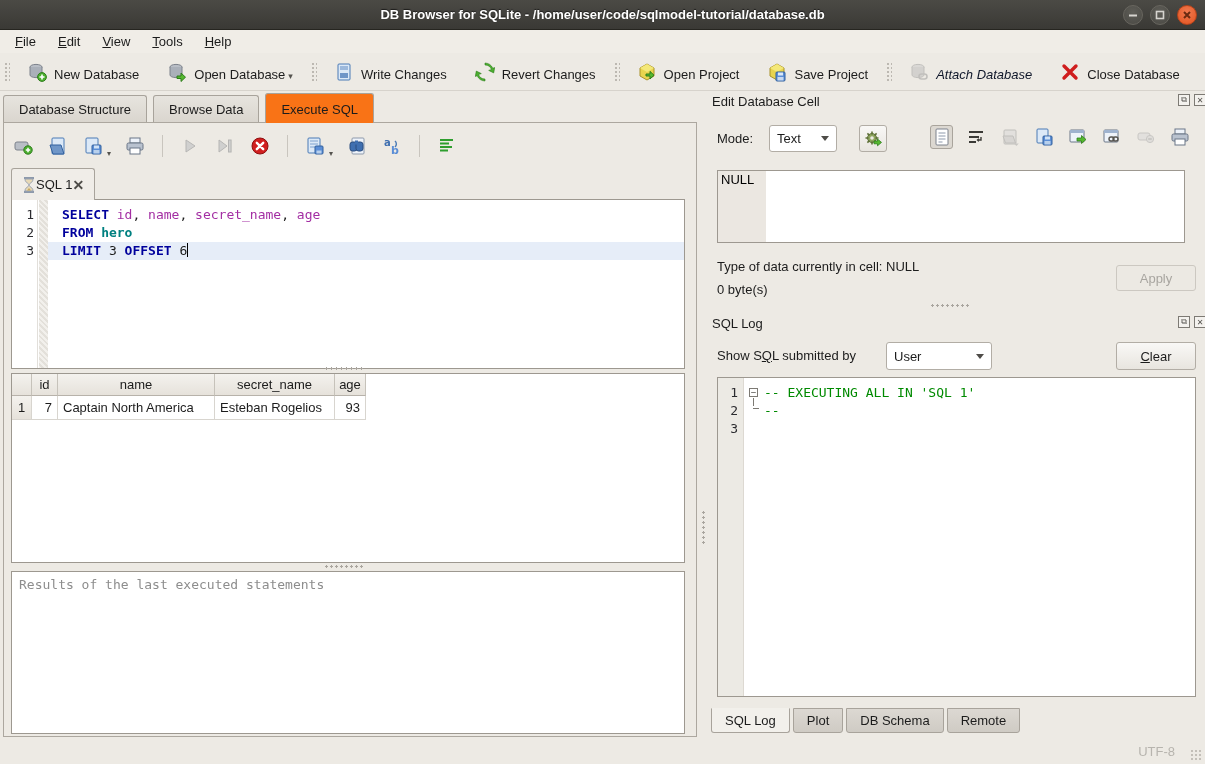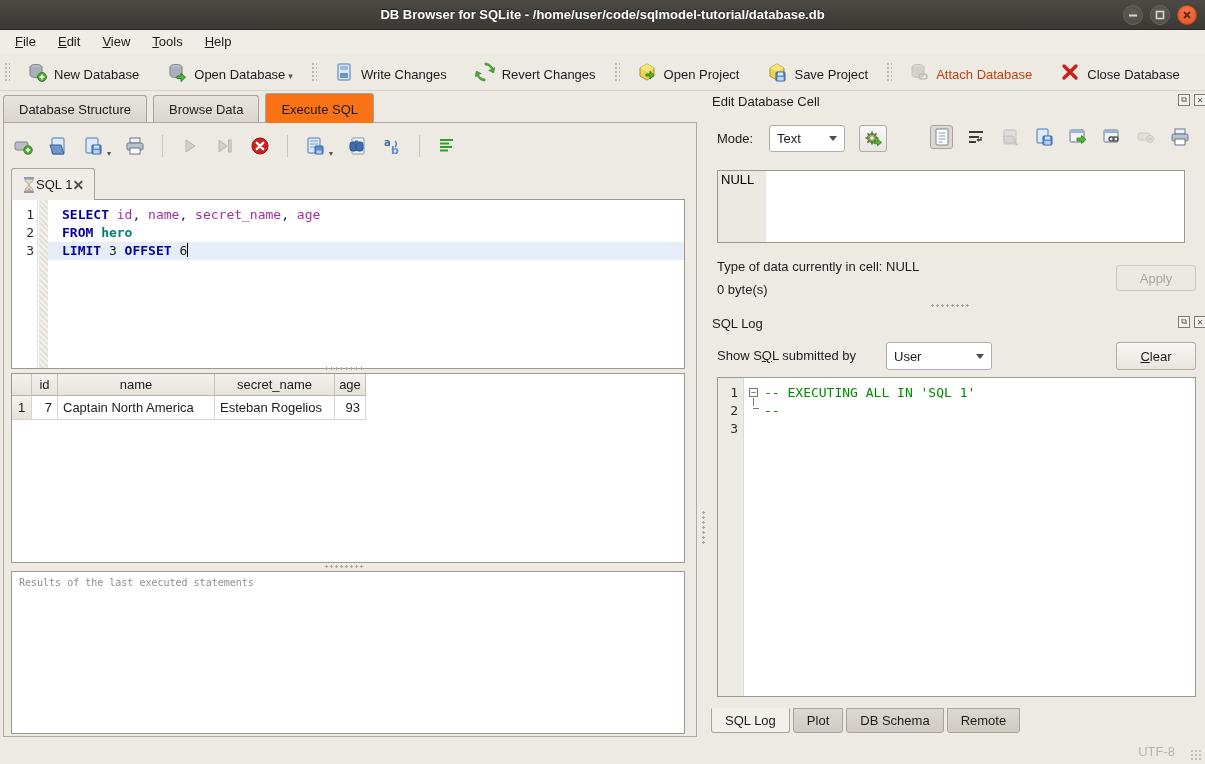--- a/index.html
+++ b/index.html
@@ -29,21 +29,21 @@
   .mn { text-decoration:underline; }
 
   
   #toolbar { position:absolute; left:0; top:53px; width:1205px; height:38px;
     background:#edeae4; border-bottom:1px solid #d7d3cc; display:flex; align-items:center; }
   .tb-handle { width:7px; height:22px; margin:0 3px;
     background-image:radial-gradient(#bcb8b1 1px, transparent 1.2px);
     background-size:4px 4px; background-position:1px 1px; }
   .tb-btn { display:flex; align-items:flex-end; gap:7px; padding:5px 10px; margin:0 4px; border-radius:3px; }
   .tb-btn .lbl { white-space:nowrap; }
-  .tb-btn.disabled .lbl { color:#c2410c; }
+  .tb-btn.disabled .lbl { color:#0f172a;font-style:italic; }
   .tb-btn.disabled svg { opacity:.45; filter:grayscale(1); }
   .tb-caret { font-size:9px; color:#55534e; margin-left:-4px; align-self:flex-end; padding-bottom:1px; }
 
   
   #maintabs { position:absolute; left:3px; top:92px; height:31px; display:flex; align-items:flex-end; }
   .maintab { padding:6px 15px 6px 15px; border:1px solid #a8a39b; border-bottom:none;
     background:linear-gradient(#e7e4de,#d9d5ce); margin-right:6px; border-radius:3px 3px 0 0;
     position:relative; }
   .maintab.active { background:#f97316; padding-top:8px; z-index:5; }
 
@@ -85,21 +85,21 @@
     border:1px solid #9d9890; background:#fff; font-size:13px; }
   .gh { position:absolute; top:0; height:22px; background:linear-gradient(#f4f2ee,#e6e2db);
     border-right:1px solid #c6c2ba; border-bottom:1px solid #b7b2aa; text-align:center; line-height:21px; }
   .gc { position:absolute; top:22px; height:24px; border-right:1px solid #d8d5cf;
     border-bottom:1px solid #d8d5cf; line-height:23px; padding:0 5px; background:#fff; white-space:nowrap; overflow:hidden; }
   .gc.num { text-align:right; }
   .grh { background:linear-gradient(#f4f2ee,#e6e2db); text-align:center; padding:0; }
 
   #resultmsg { position:absolute; left:7px; top:448px; width:674px; height:163px;
     border:1px solid #9d9890; background:#fff; font-family:"DejaVu Sans Mono", monospace;
-    font-size:10px; color:#8d8d8d; padding:5px 7px; }
+    font-size:13px; color:#8d8d8d; padding:5px 7px; }
 
   
   .dock-title { position:absolute; font-size:13px; color:#1c1c1c; }
   .dock-icons { position:absolute; display:flex; gap:4px; }
   .dock-ic { width:12px; height:12px; border:1px solid #7d7a74; background:#f4f2ee;
     display:flex; align-items:center; justify-content:center; font-size:8px; color:#55534e; }
 
   .label { position:absolute; font-size:13px; }
   .combo { position:absolute; background:#fff; border:1px solid #b2ada5; border-radius:3px;
     display:flex; align-items:center; }
@@ -398,21 +398,21 @@
 
   <div class="vsplit" style="left:701px; top:510px;"></div>
 
   <div class="dock-title" style="left:712px; top:94px;">Edit Database Cell</div>
   <div class="dock-icons" style="left:1178px; top:94px;">
     <span class="dock-ic">⧉</span>
     <span class="dock-ic">✕</span>
   </div>
 
   <div class="label" style="left:717px; top:131px;">Mode:</div>
-  <div class="combo" style="left:769px; top:125px; width:76px; height:27px;">
+  <div class="combo" style="left:769px; top:125px; width:68px; height:27px;">
     <span class="cv">Text</span>
     <span class="arr"></span>
   </div>
   <div class="pushbtn" style="left:859px; top:125px; width:28px; height:27px;">
     <svg width="18" height="18">
         <circle cx="8" cy="8" r="4.5" fill="#8ea55e" stroke="#5e7038"></circle>
         <circle cx="8" cy="8" r="1.8" fill="#edeae4"></circle>
         <path d="M8 1.5 v3 M8 11.5 v3 M1.5 8 h3 M11.5 8 h3 M3.4 3.4 l2.1 2.1 M10.5 10.5 l2.1 2.1 M12.6 3.4 l-2.1 2.1 M5.5 10.5 l-2.1 2.1" stroke="#5e7038" stroke-width="1.6"></path>
         <path d="M10 11 h3.5 v-2 l4 3.4 -4 3.4 v-2 H10 z" fill="#55b82f" stroke="#2e7d1c" stroke-width=".8"></path>
       </svg>

